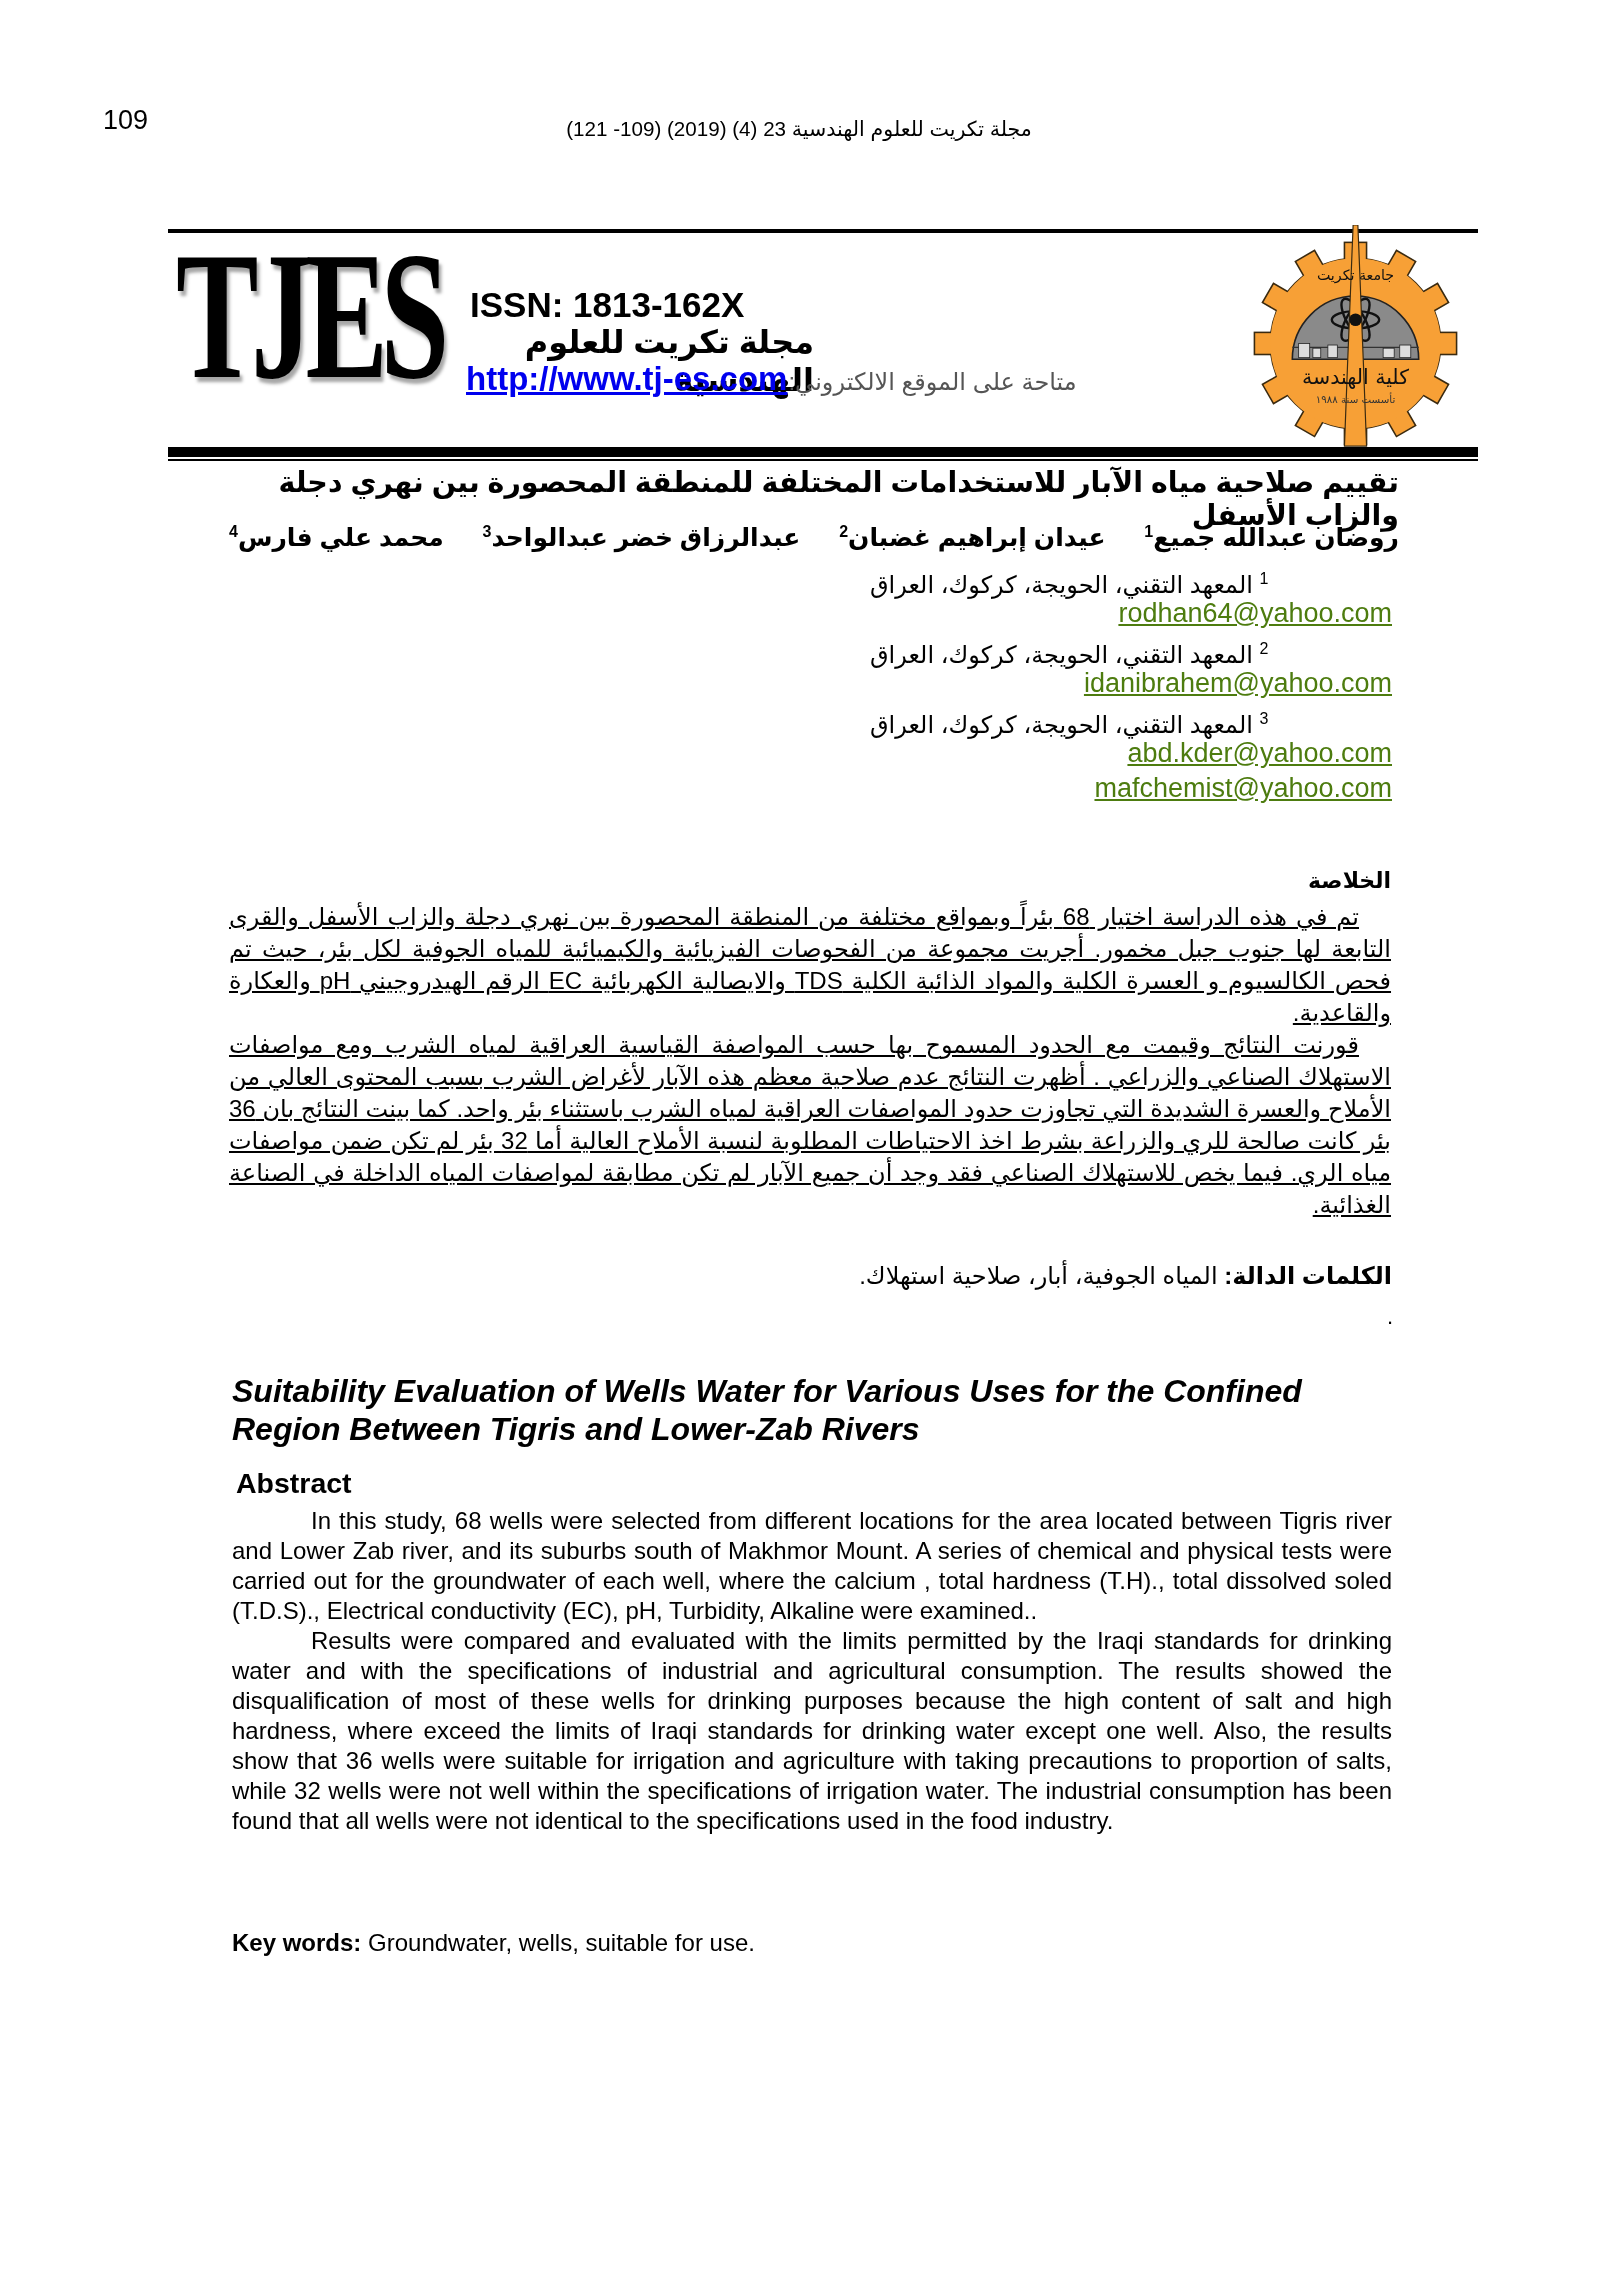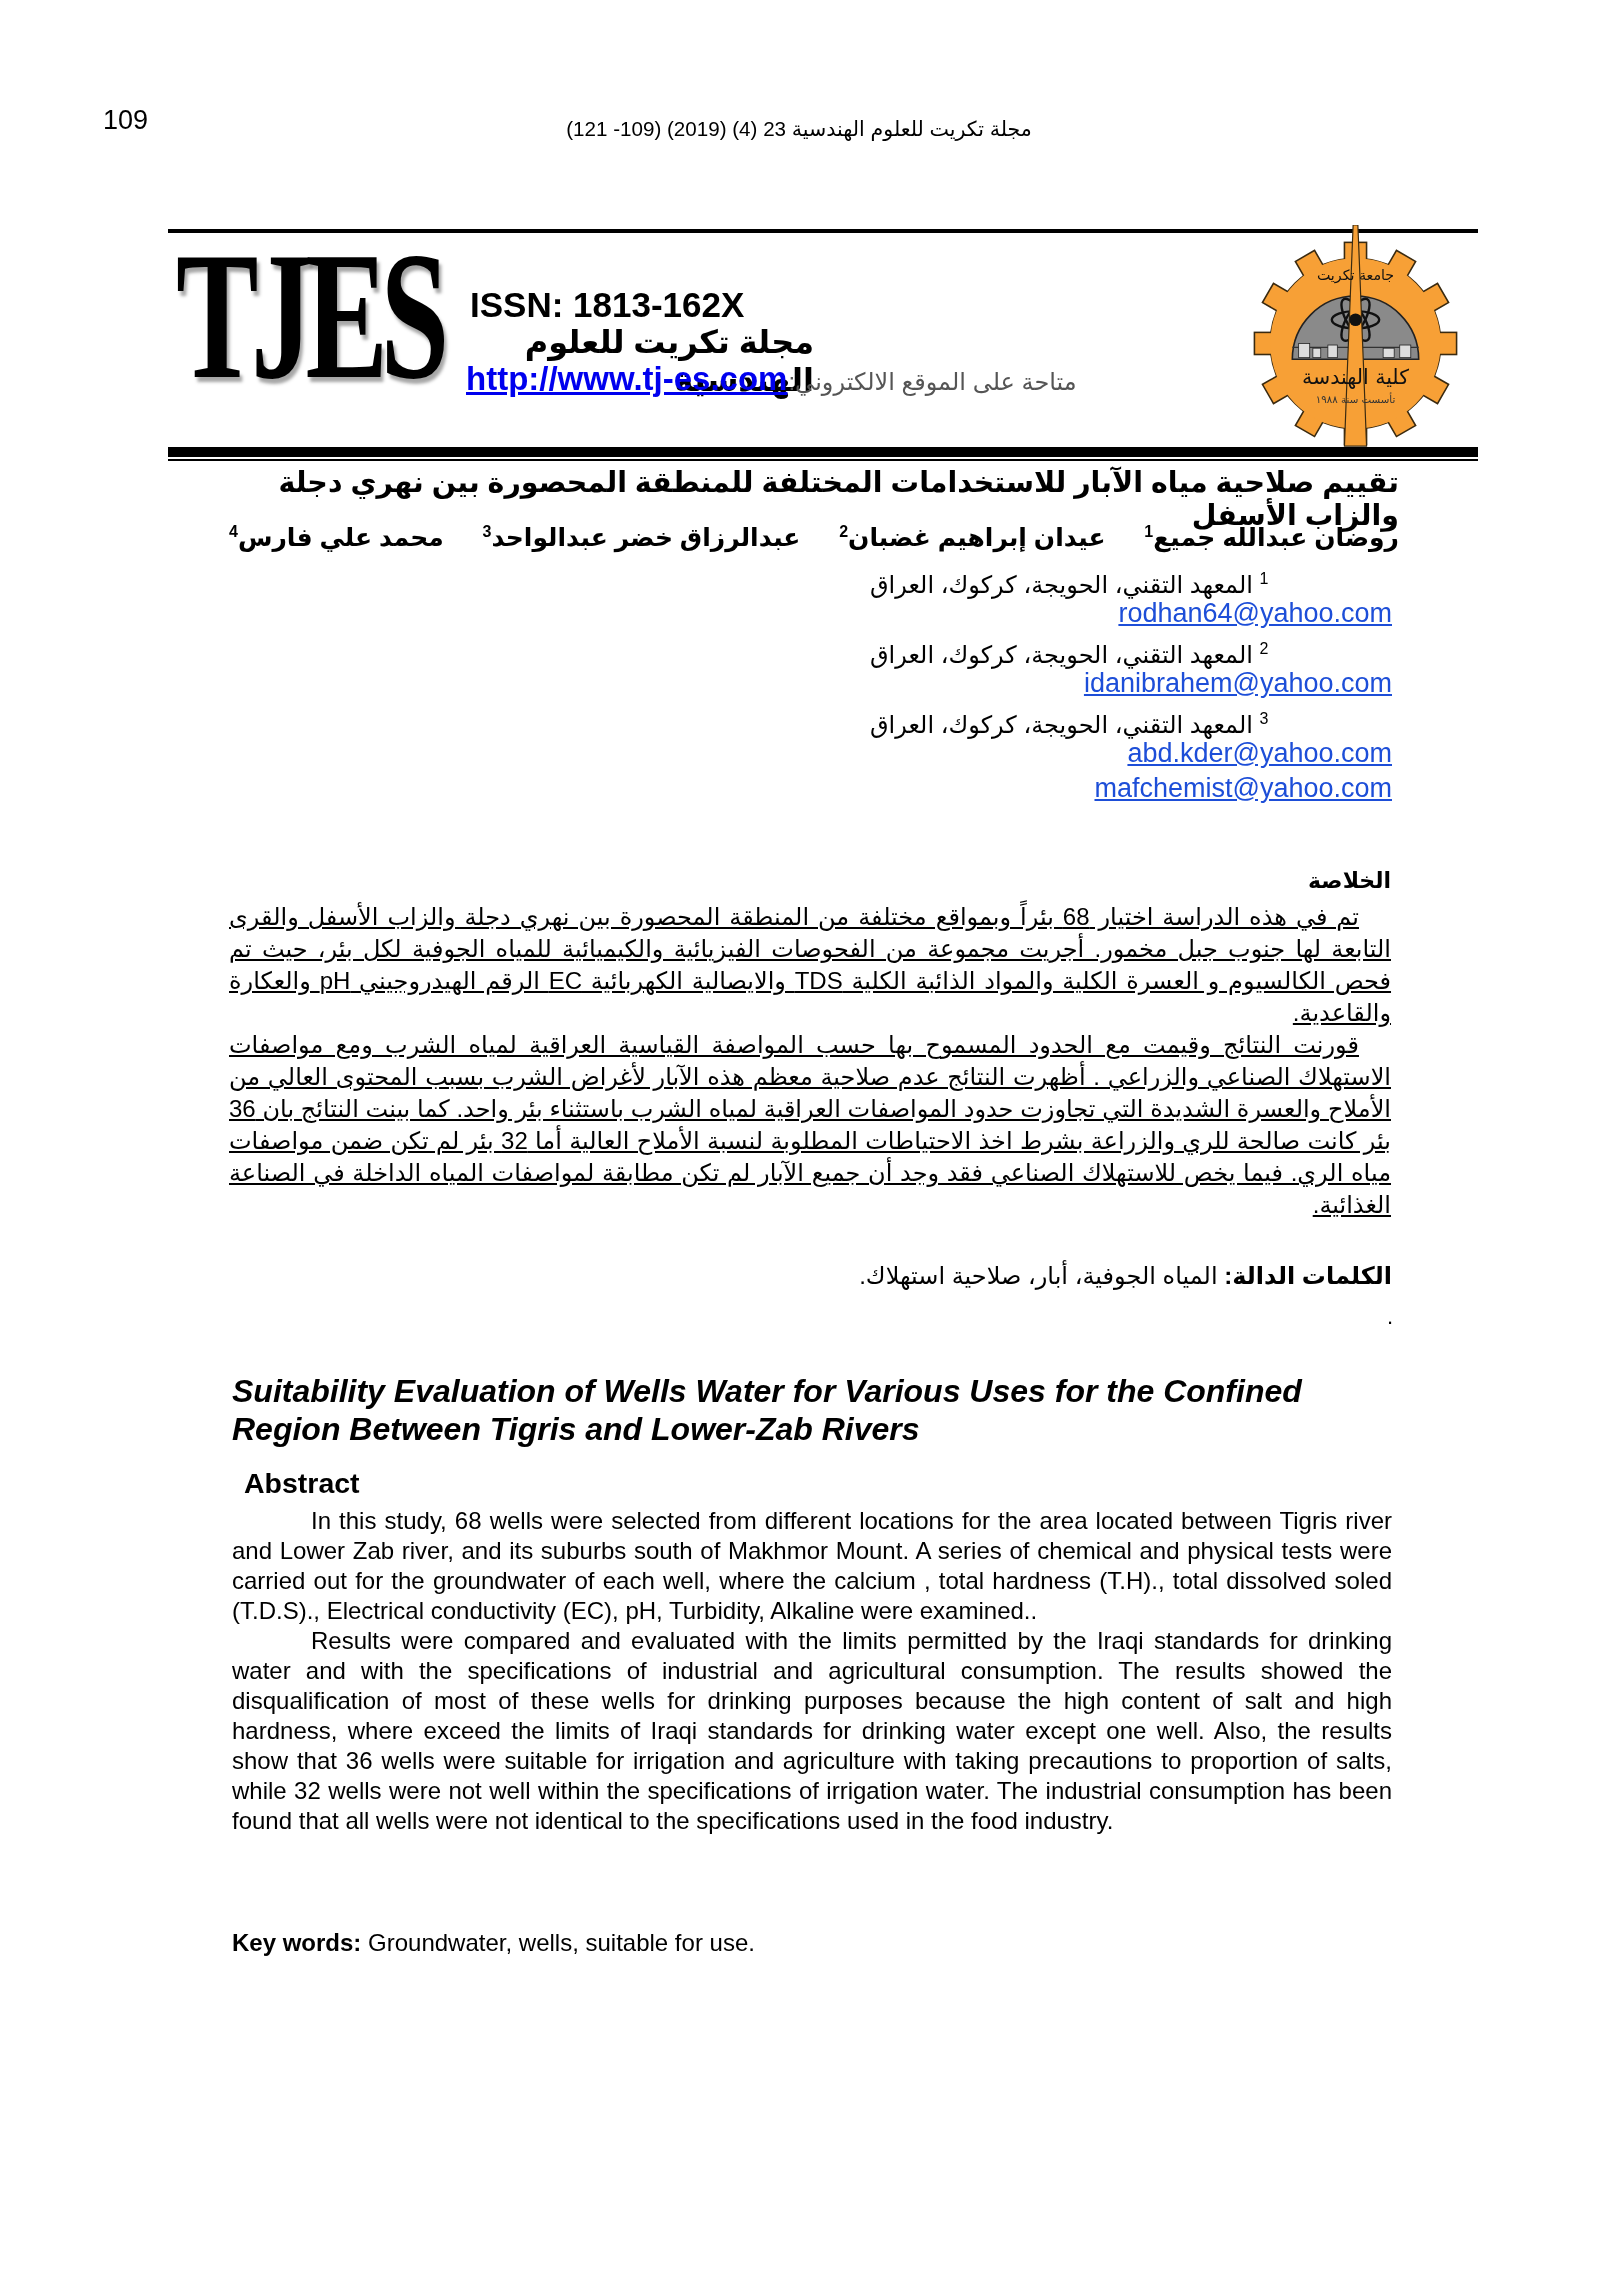--- a/index.html
+++ b/index.html
@@ -23,31 +23,31 @@
 
   .logo { left:1241px; top:225px; width:229px; height:229px; }
 
   .rtl { direction:rtl; text-align:right; }
   .title-ar { left:229px; top:466px; width:1170px; font-size:28.5px; font-weight:bold; }
   .authors-ar { left:229px; top:523px; width:1170px; display:flex; flex-direction:row-reverse; justify-content:space-between; font-size:25px; font-weight:bold; }
   .authors-ar sup { font-size:16px; }
   .aff-block { left:870px; top:561px; width:522px; }
   .aff-line { font-size:24px; line-height:35px; height:35px; direction:rtl; text-align:left; }
   .aff-line sup { font-size:16px; }
-  .email { font-size:27px; line-height:35px; height:35px; text-align:right; color:#1d4ed8; text-decoration:underline; }
+  .email { font-size:27px; line-height:35px; height:35px; text-align:right; color:#4d7c0f; text-decoration:underline; }
 
   .abs-ar-head { left:1265px; top:868px; width:126px; font-size:22px; font-weight:bold; }
   .abs-ar-body { left:229px; top:901px; width:1162px; font-size:24px; line-height:32px; text-align:justify; text-align-last:right;text-decoration:underline; }
   .abs-ar-body p { margin:0 0 0 0; text-indent:32px; }
   .kw-ar { left:791px; top:1262px; width:601px; font-size:24px; }
   .kw-ar b { font-weight:bold; }
   .dot-mark { left:1387px; top:1304px; font-size:22px; }
 
   .title-en { left:232px; top:1372px; width:1170px; font-size:32px; line-height:38px; font-weight:bold; font-style:italic; }
-  .abs-en-head { left:244px; top:1467px; font-size:28.5px; font-weight:bold; }
+  .abs-en-head { left:236px; top:1467px; font-size:28.5px; font-weight:bold; }
   .abs-en-body { left:232px; top:1506px; width:1160px; font-size:24px; line-height:30px; text-align:justify; }
   .abs-en-body p { margin:0; text-indent:79px; }
   .kw-en { left:232px; top:1929px; width:1160px; font-size:24px; }
   .kw-en b { font-weight:bold; }
 </style>
 </head>
 <body>
 
 <div class="abs page-number">109</div>
 <div class="abs running-head">مجلة تكريت للعلوم الهندسية 23 (4) (2019) (109- 121)</div>

